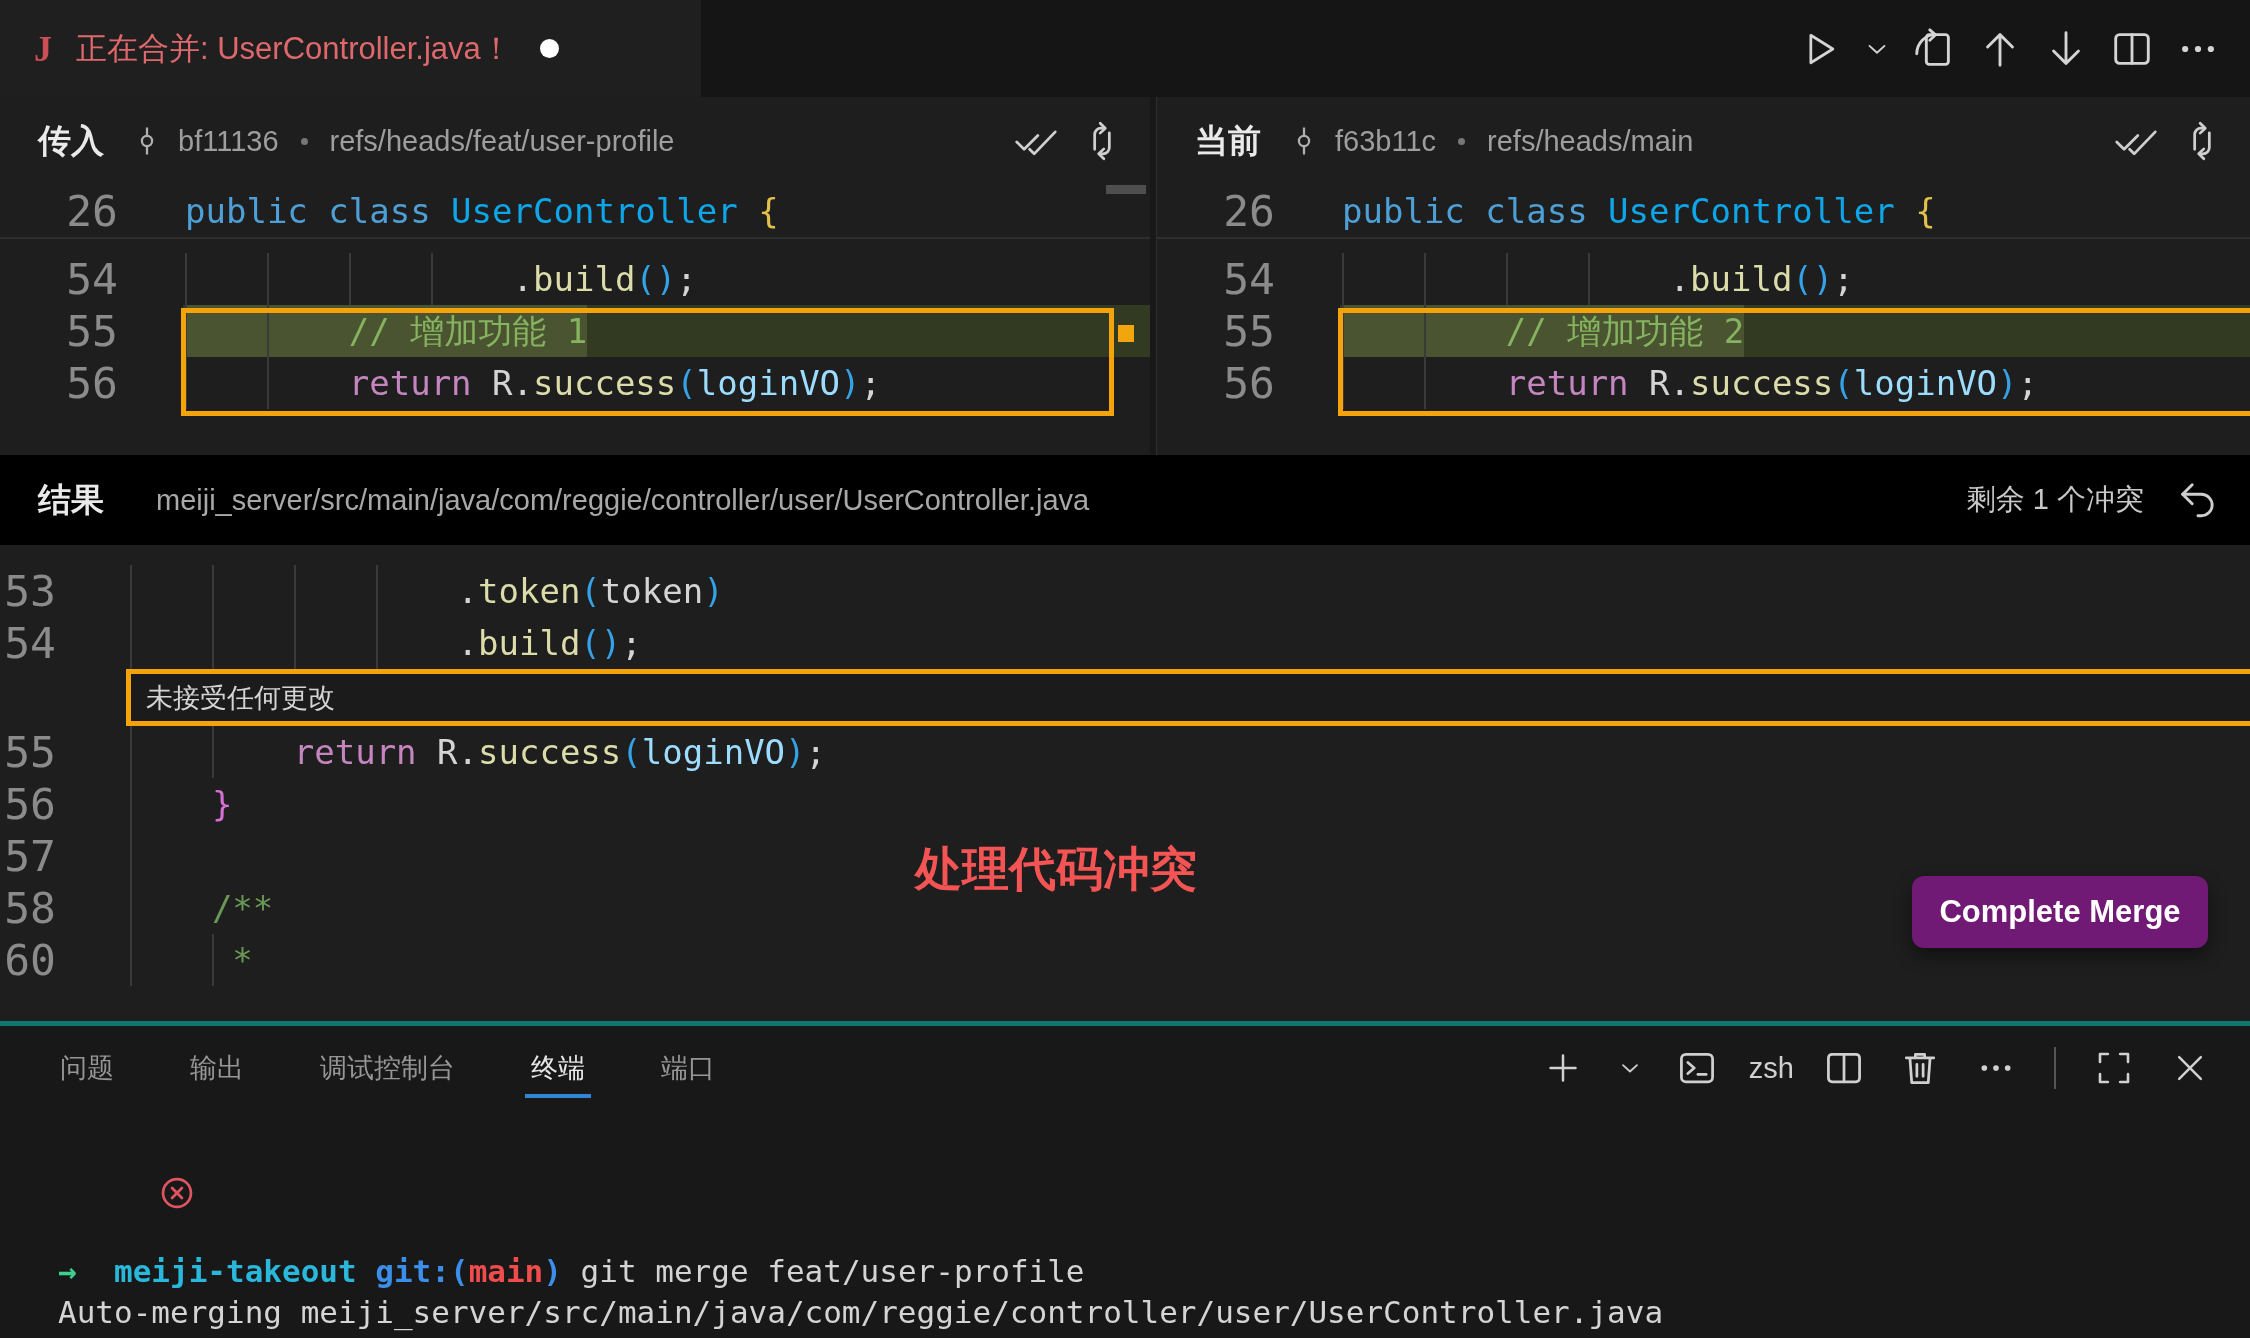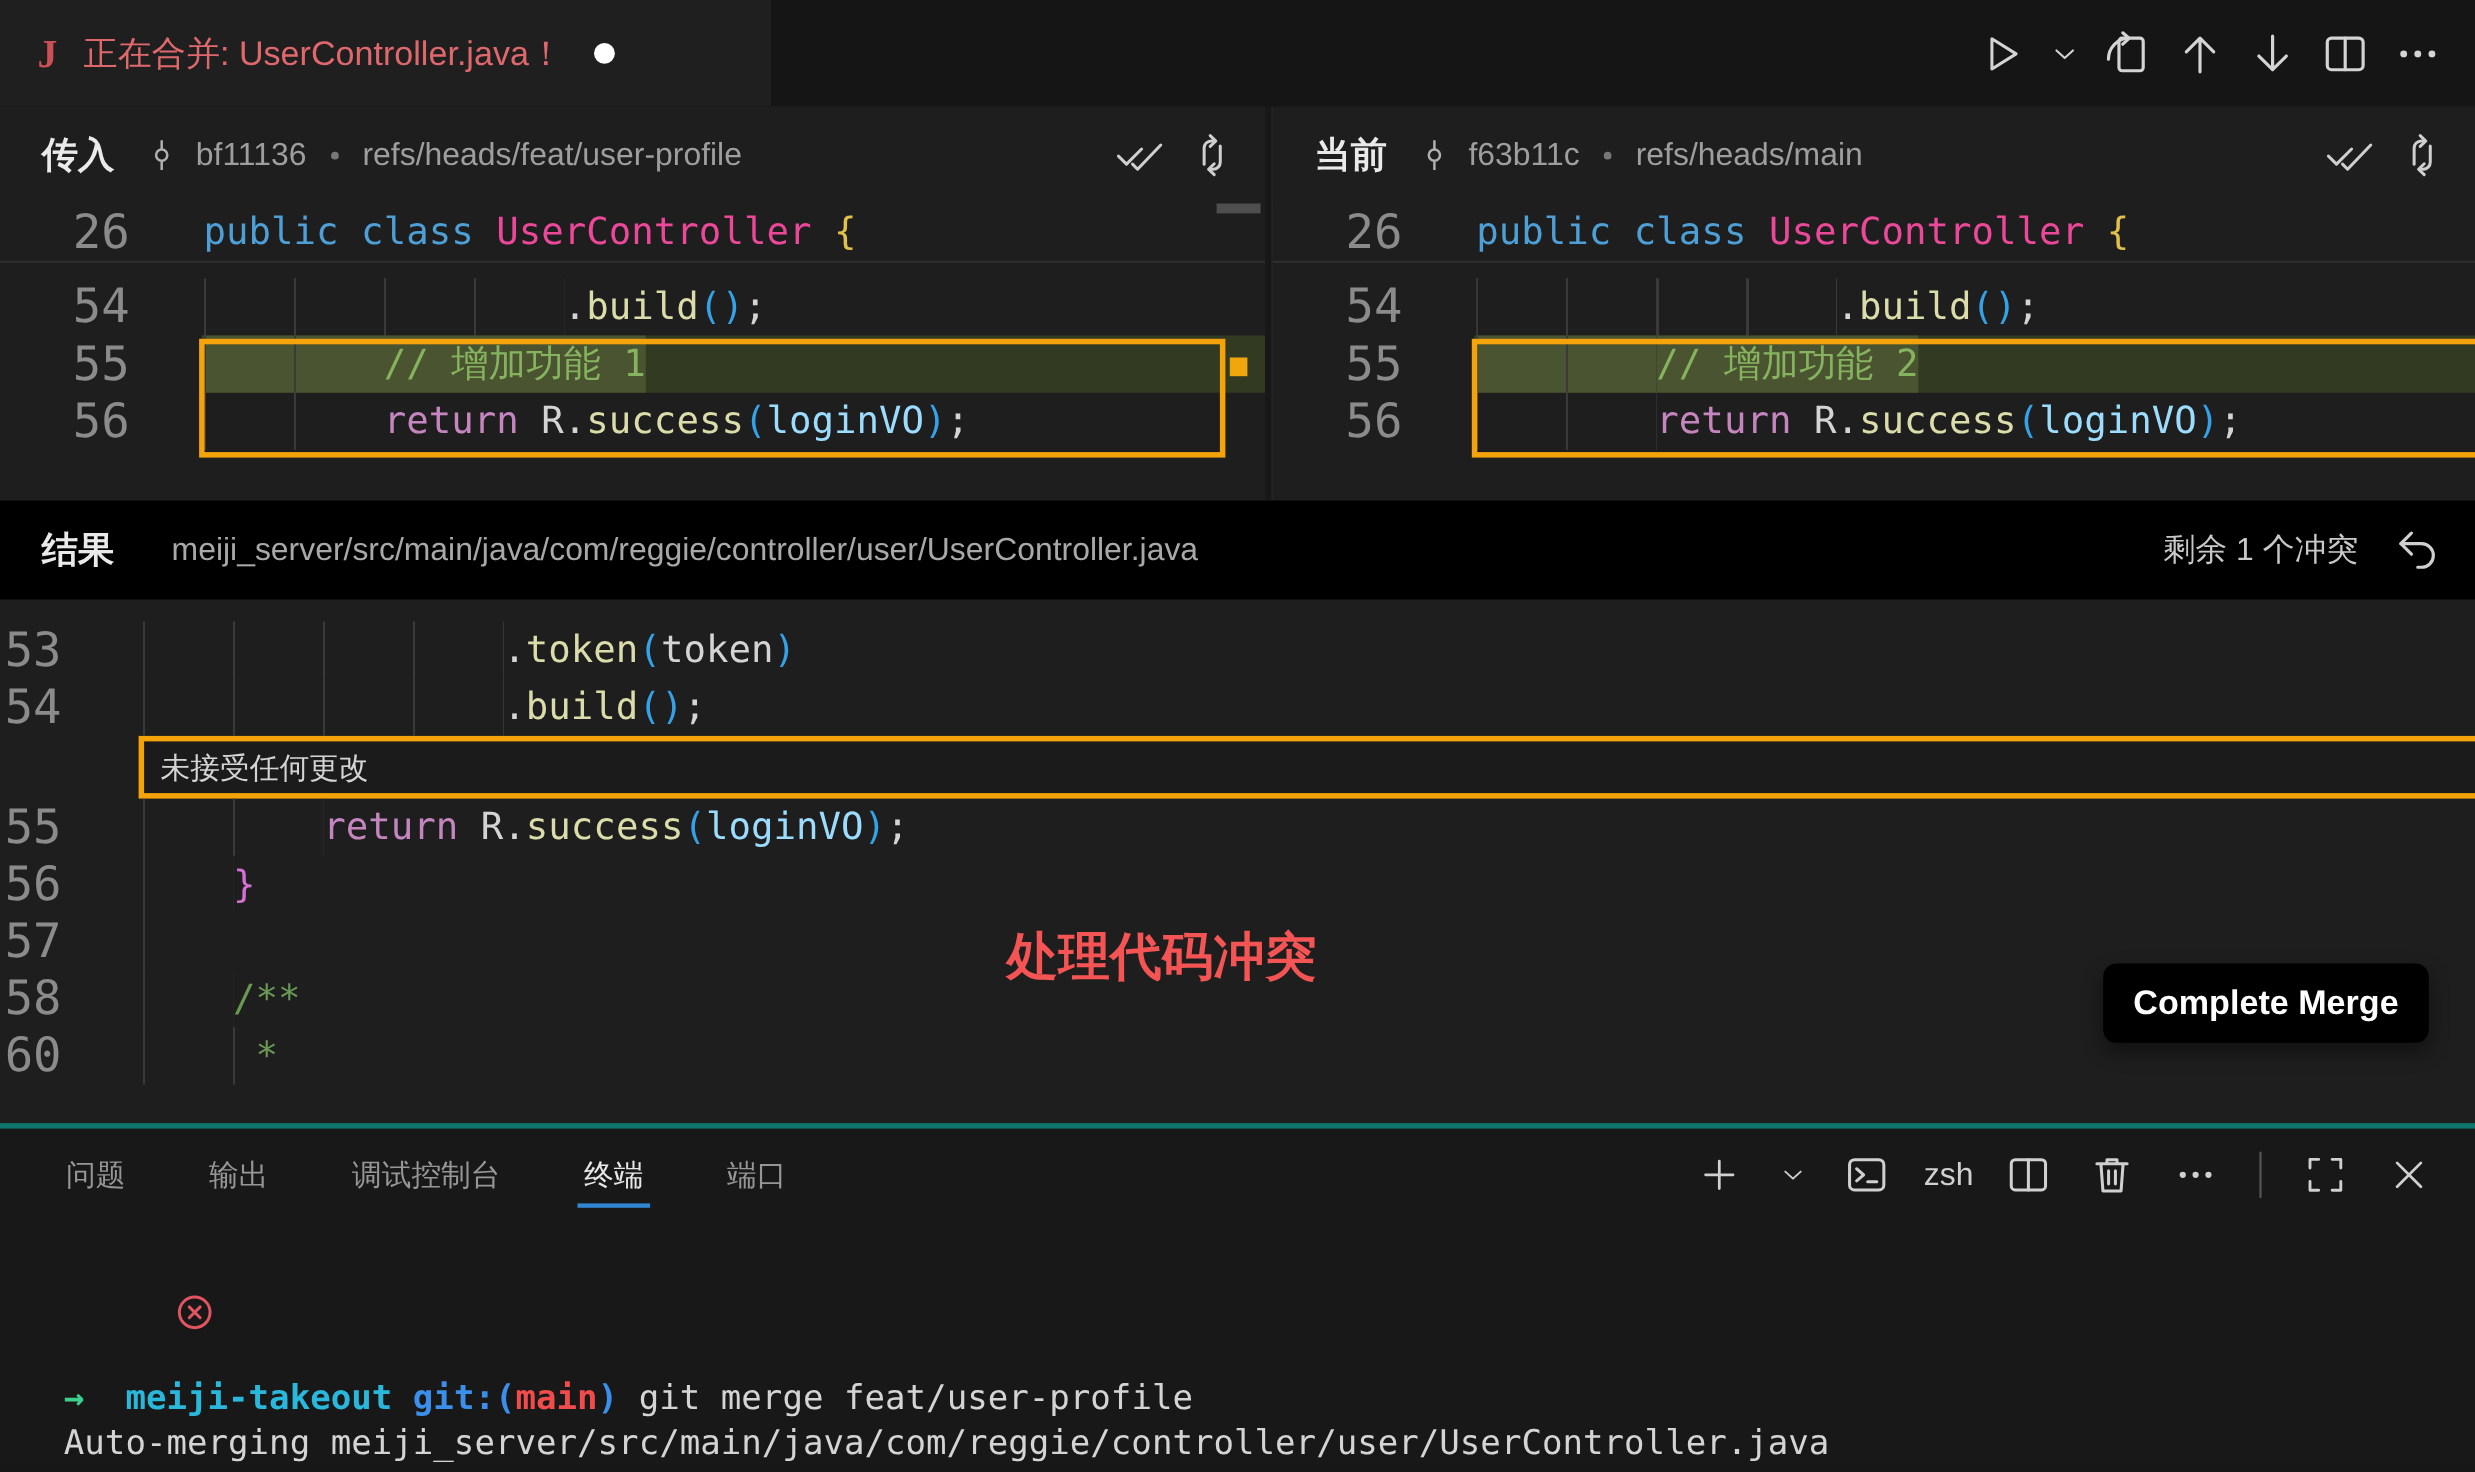--- a/index.html
+++ b/index.html
@@ -47,41 +47,41 @@
   .acts .action{cursor:pointer;}
   .acts .asep{color:#8a8a8a;}
   .cbox{position:absolute;border:5px solid #f5a30a;pointer-events:none;z-index:6;box-sizing:border-box;}
   .pane .cbox{left:181px;top:211px;width:933px;height:108px;}
   .pane.rightp .cbox{width:1200px;}
   .ruler-strip{position:absolute;left:1106px;top:88px;width:40px;height:9px;background:#4e4e4e;z-index:7;}
   .ruler-marker{position:absolute;left:1118px;top:228px;width:16px;height:17px;background:#f2a60d;z-index:7;}
   
   .tk-keyword{color:#4d9fd6;}
   .tk-keyword2{color:#c586c0;}
-  .tk-class{color:#ec4899;}
+  .tk-class{color:#0ea5e9;}
   .tk-method{color:#dcdcaa;}
   .tk-paren{color:#35a2e8;}
   .tk-brace{color:#e2c04c;}
   .tk-brace2{color:#d670d6;}
   .tk-comment{color:#6a9955;}
   .tk-variable{color:#9cdcfe;}
   .tk-plain{color:#d4d4d4;}
   
   .result{position:absolute;left:0;top:455px;width:2250px;height:566px;background:#1e1e1e;--gut:130px;--gpad:74px;}
   .reshead{height:90px;display:flex;align-items:center;padding:0 30px 0 38px;box-sizing:border-box;background:#000000;}
   .respath{font-size:29px;color:#a8a8a8;margin-left:26px;}
   .res-right{margin-left:auto;display:flex;align-items:center;gap:30px;}
   .remaining{font-size:29px;color:#c8c8c8;}
   .result .code-area{height:476px;}
   .nc-row{height:57px;display:block;}
   .nc-box{box-sizing:border-box;height:57px;margin-left:126px;margin-right:-40px;border:5px solid #f5a30a;
           display:flex;align-items:center;padding-left:15px;font-family:"Liberation Sans",sans-serif;
           font-size:27px;color:#d4d4d4;background:#1b1b1b;}
   .annotation{position:absolute;left:915px;top:383px;font-size:47px;font-weight:bold;color:#f55454;z-index:9;white-space:nowrap;}
-  .merge-btn{position:absolute;left:1912px;top:421px;width:296px;height:72px;background:#000000;border:none;
+  .merge-btn{position:absolute;left:1912px;top:421px;width:296px;height:72px;background:#701a75;border:none;
              border-radius:12px;color:#ffffff;font-size:31px;font-weight:bold;font-family:"Liberation Sans",sans-serif;
              box-shadow:0 8px 18px rgba(0,0,0,.45);z-index:9;display:flex;align-items:center;justify-content:center;cursor:pointer;}
   
   .panel{position:absolute;left:0;top:1021px;width:2250px;height:317px;background:#181818;border-top:5px solid #0f766e;box-sizing:border-box;}
   .panel-head{height:84px;display:flex;align-items:center;padding:0 34px 0 60px;box-sizing:border-box;}
   .ptabs{display:flex;gap:76px;}
   .ptab{position:relative;font-size:27px;color:#969696;line-height:84px;cursor:pointer;white-space:nowrap;}
   .ptab.active{color:#e7e7e7;}
   .ptab.active::after{content:"";position:absolute;left:-6px;right:-6px;bottom:12px;height:4px;background:#3186d2;}
   .panel-icons{margin-left:auto;display:flex;align-items:center;gap:24px;}

